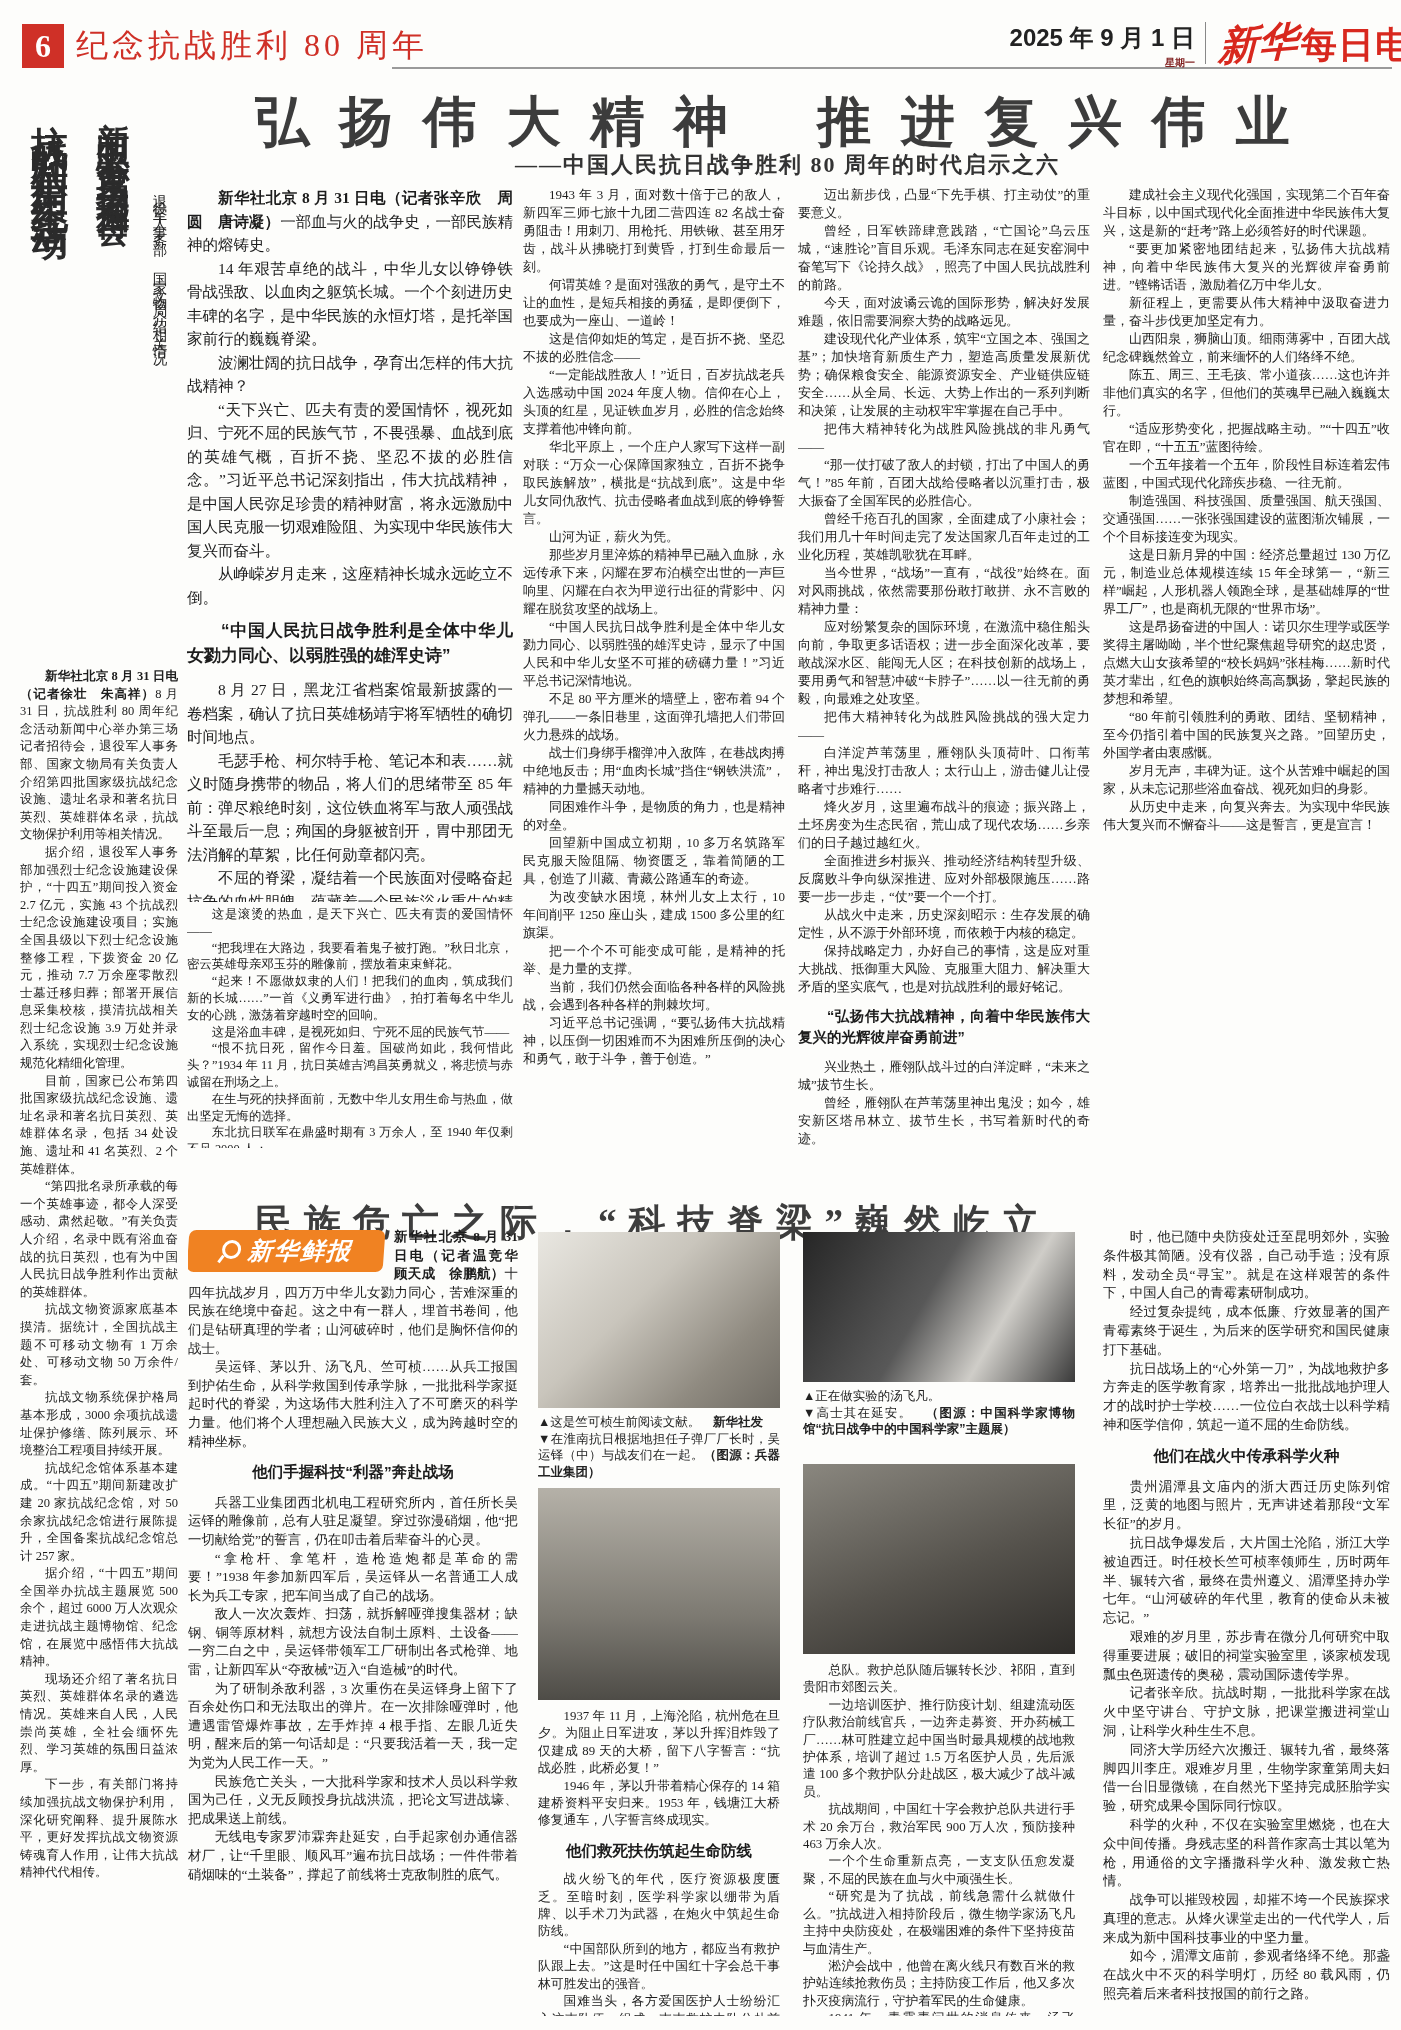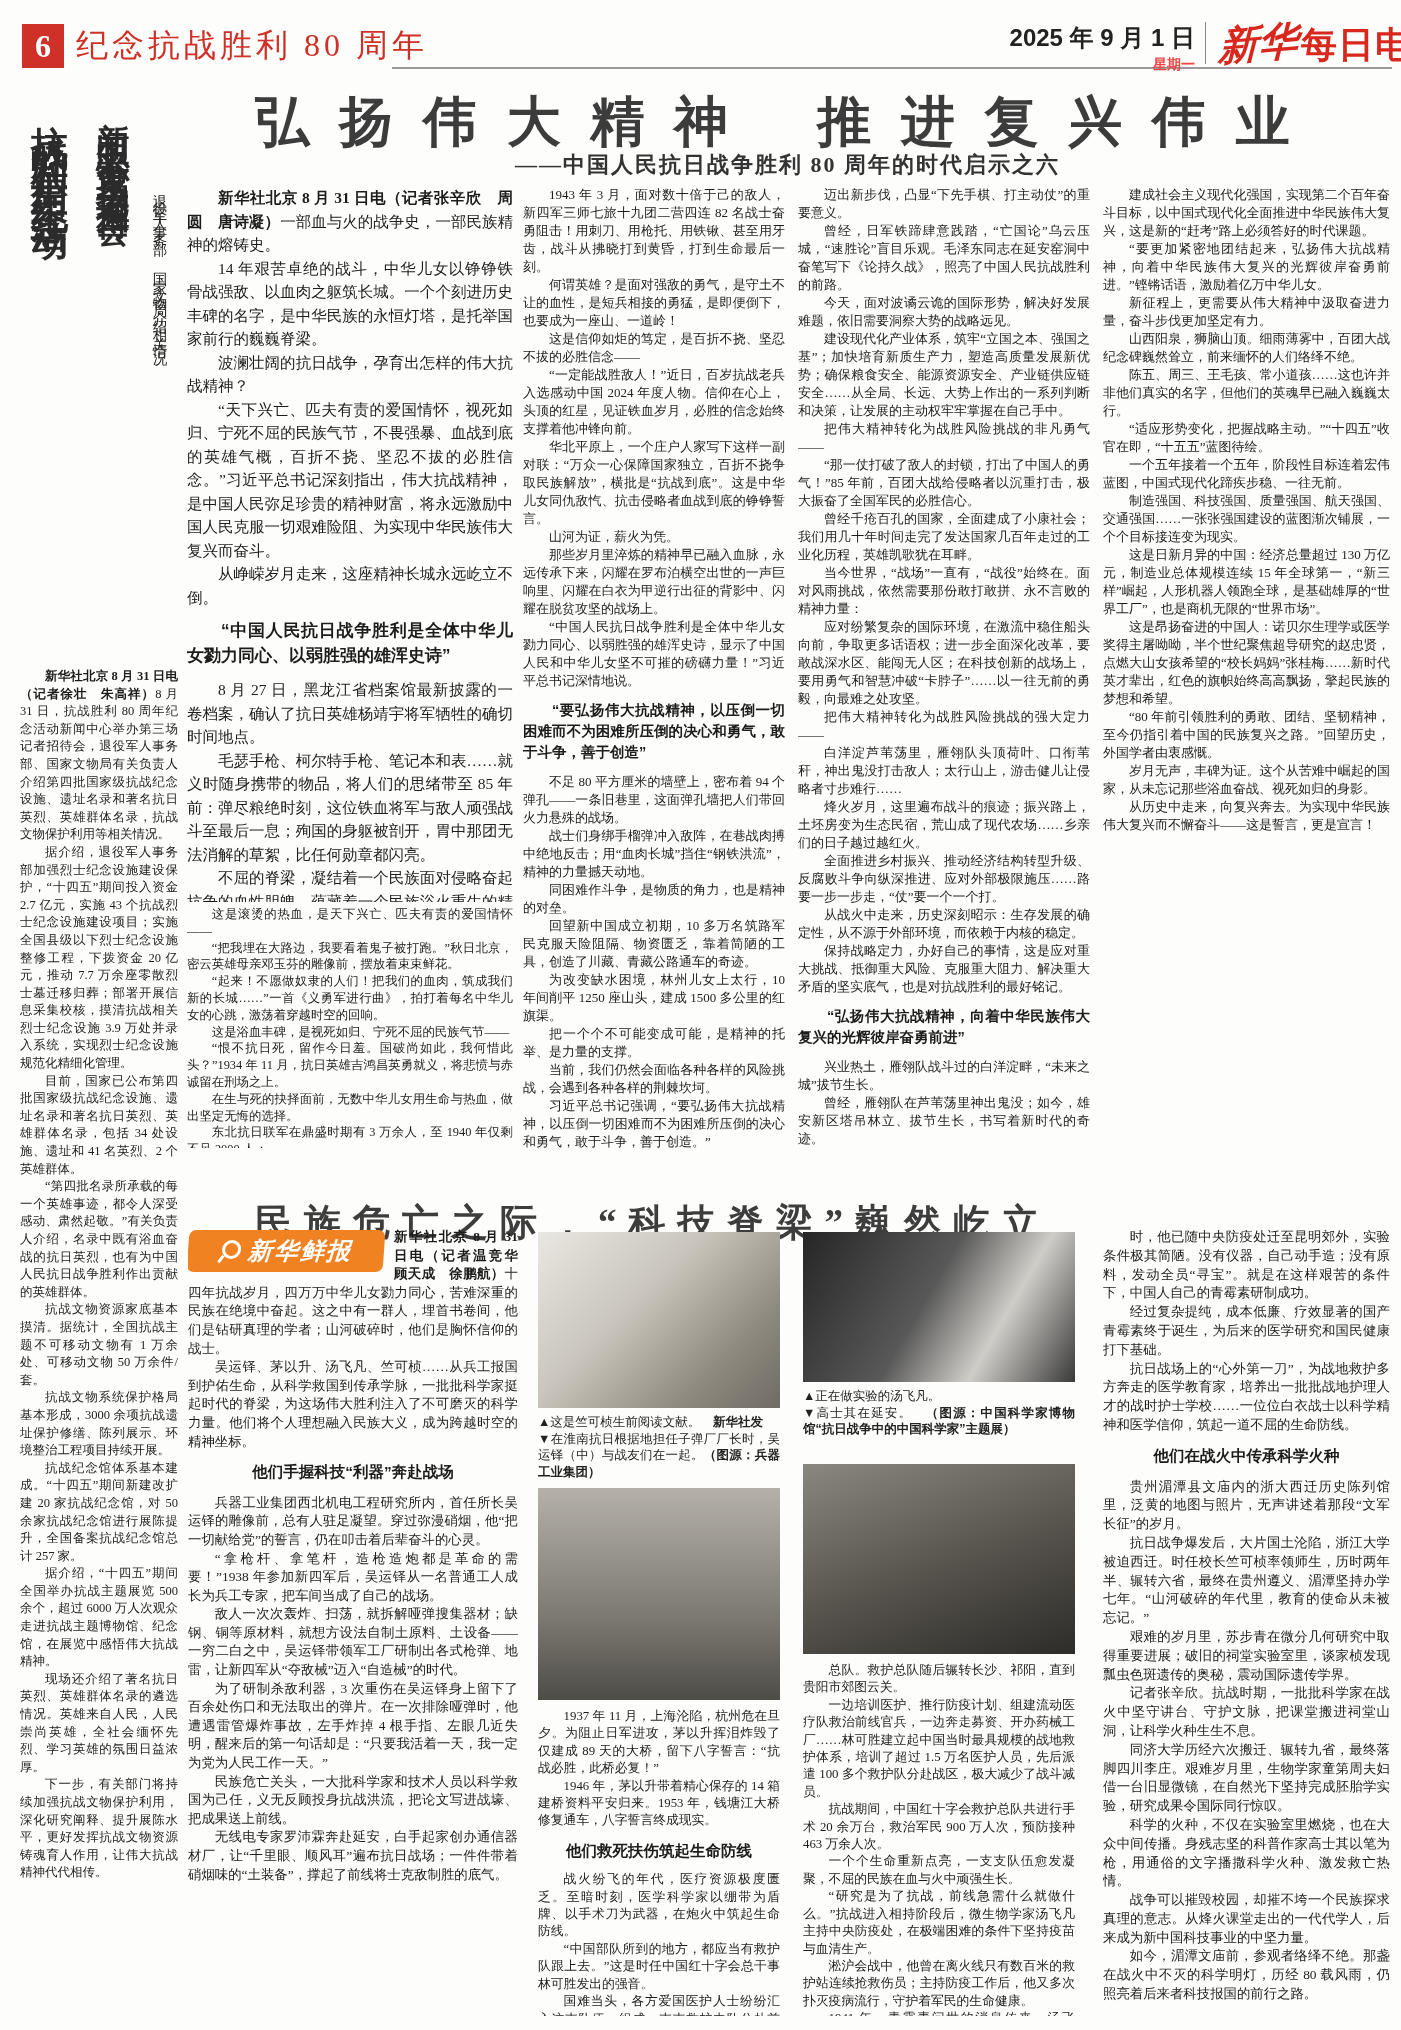--- a/index.html
+++ b/index.html
@@ -7,21 +7,21 @@
         font-family:"Liberation Serif","DejaVu Serif",serif;color:#1c1c1c;overflow:hidden;}
   
   .pageno{position:absolute;left:22px;top:24px;width:42px;height:44px;background:#cf3027;
           color:#fff;font-size:32px;font-weight:bold;text-align:center;line-height:44px;}
   .section-title{position:absolute;left:76px;top:24px;font-size:32px;font-weight:normal;
           color:#cf3027;letter-spacing:4px;white-space:nowrap;}
   .header-rule{position:absolute;left:392px;top:67px;width:1000px;height:2px;background:#9a9a9a;}
   .date-block{position:absolute;left:990px;top:22px;width:205px;text-align:right;
           font-family:"Liberation Sans","DejaVu Sans",sans-serif;}
   .date-line1{font-size:24px;font-weight:bold;color:#222;}
-  .date-line2{font-size:14px;font-weight:bold;color:#ef4444;margin-top:2px;}
+  .date-line2{font-size:10px;font-weight:bold;color:#7f1d1d;margin-top:2px;}
   .hdr-div{position:absolute;left:1205px;top:22px;width:1px;height:42px;background:#888;}
   .masthead{position:absolute;left:1218px;top:16px;color:#d8281e;white-space:nowrap;}
   .mh-script{display:inline-block;font-size:40px;font-weight:bold;font-style:italic;
           transform:rotate(-5deg) skewX(-6deg);margin-right:3px;}
   .mh-rest{display:inline-block;font-size:36px;font-weight:bold;letter-spacing:1px;}
   
   .vtitle{writing-mode:vertical-rl;text-orientation:upright;position:absolute;
           font-weight:bold;color:#2b2b2b;white-space:nowrap;}
   .vt1{left:24px;top:96px;height:570px;font-size:37px;letter-spacing:9px;}
   .vt2{left:90px;top:96px;height:580px;font-size:33px;letter-spacing:7px;}
@@ -144,21 +144,20 @@
     <div>
         <p class="para">1943 年 3 月，面对数十倍于己的敌人，新四军三师七旅十九团二营四连 82 名战士奋勇阻击！用刺刀、用枪托、用铁锹、甚至用牙齿，战斗从拂晓打到黄昏，打到生命最后一刻。</p>
         <p class="para">何谓英雄？是面对强敌的勇气，是守土不让的血性，是短兵相接的勇猛，是即便倒下，也要成为一座山、一道岭！</p>
         <p class="para">这是信仰如炬的笃定，是百折不挠、坚忍不拔的必胜信念——</p>
         <p class="para">“一定能战胜敌人！”近日，百岁抗战老兵入选感动中国 2024 年度人物。信仰在心上，头顶的红星，见证铁血岁月，必胜的信念始终支撑着他冲锋向前。</p>
         <p class="para">华北平原上，一个庄户人家写下这样一副对联：“万众一心保障国家独立，百折不挠争取民族解放”，横批是“抗战到底”。这是中华儿女同仇敌忾、抗击侵略者血战到底的铮铮誓言。</p>
         <p class="para">山河为证，薪火为凭。</p>
         <p class="para">那些岁月里淬炼的精神早已融入血脉，永远传承下来，闪耀在罗布泊横空出世的一声巨响里、闪耀在白衣为甲逆行出征的背影中、闪耀在脱贫攻坚的战场上。</p>
         <p class="para">“中国人民抗日战争胜利是全体中华儿女勠力同心、以弱胜强的雄浑史诗，显示了中国人民和中华儿女坚不可摧的磅礴力量！”习近平总书记深情地说。</p>
       </div>
-    <p class="col-subhead">“要弘扬伟大抗战精神，以压倒一切困难而不为困难所压倒的决心和勇气，敢于斗争，善于创造”</p>
     <div>
         <p class="para">不足 80 平方厘米的墙壁上，密布着 94 个弹孔——一条旧巷里，这面弹孔墙把人们带回火力悬殊的战场。</p>
         <p class="para">战士们身绑手榴弹冲入敌阵，在巷战肉搏中绝地反击；用“血肉长城”挡住“钢铁洪流”，精神的力量撼天动地。</p>
         <p class="para">同困难作斗争，是物质的角力，也是精神的对垒。</p>
         <p class="para">回望新中国成立初期，10 多万名筑路军民克服天险阻隔、物资匮乏，靠着简陋的工具，创造了川藏、青藏公路通车的奇迹。</p>
         <p class="para">为改变缺水困境，林州儿女上太行，10 年间削平 1250 座山头，建成 1500 多公里的红旗渠。</p>
         <p class="para">把一个个不可能变成可能，是精神的托举、是力量的支撑。</p>
         <p class="para">当前，我们仍然会面临各种各样的风险挑战，会遇到各种各样的荆棘坎坷。</p>
         <p class="para">习近平总书记强调，“要弘扬伟大抗战精神，以压倒一切困难而不为困难所压倒的决心和勇气，敢于斗争，善于创造。”</p>
       </div>

